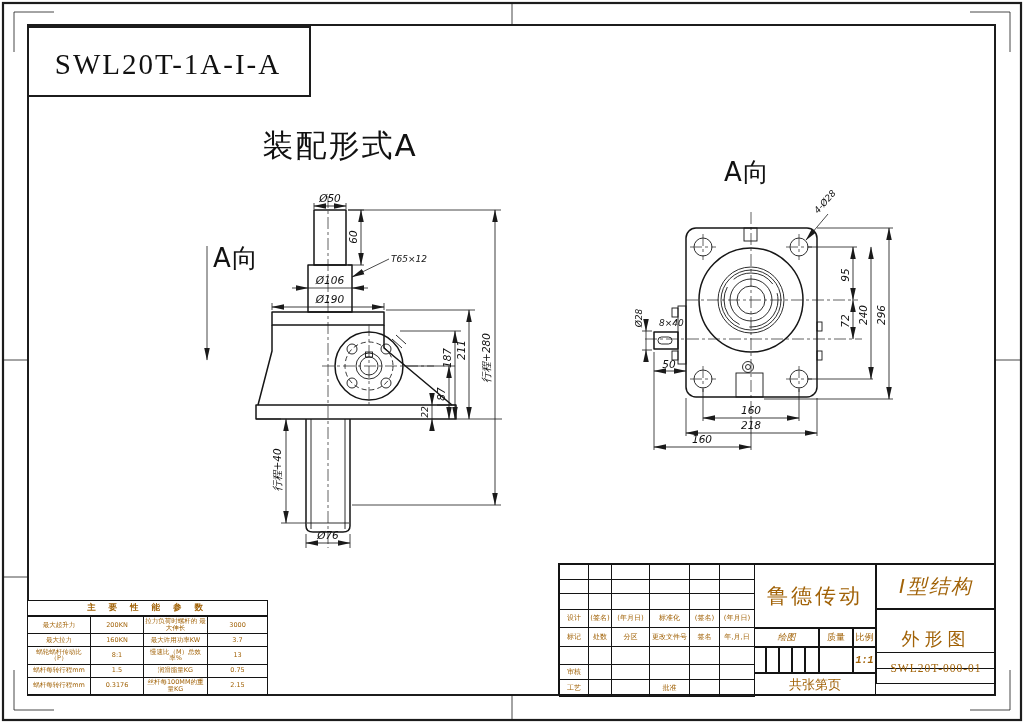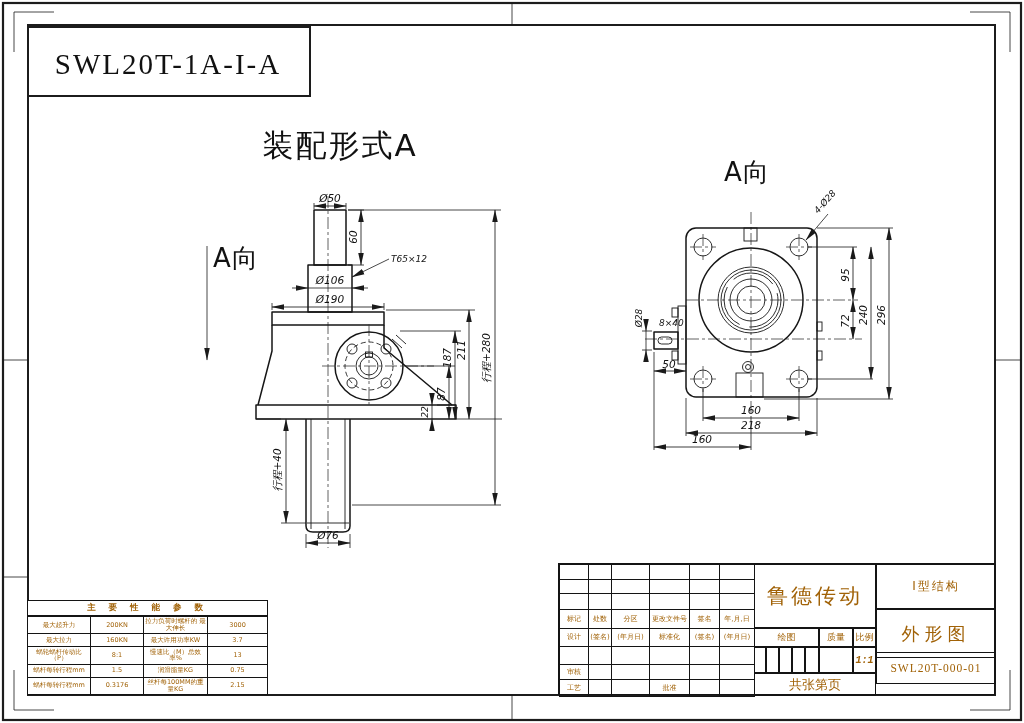--- a/index.html
+++ b/index.html
@@ -34,21 +34,21 @@
   .tblock{position:absolute;left:558px;top:563px;width:437px;height:132px;background:#fff;
           border:1.6px solid #141414;box-sizing:border-box;}
   .tblock .abs{position:absolute;box-sizing:border-box;border:1px solid #141414;
                display:flex;align-items:center;justify-content:center;overflow:hidden;}
   .sgrid{position:absolute;left:0;top:0;width:195px;height:132px;border-collapse:collapse;table-layout:fixed;}
   .sgrid td{border:1px solid #141414;font-size:7px;text-align:center;padding:0;overflow:hidden;line-height:1;}
   .company{font-size:21px;letter-spacing:3px;}
   .small-lbl{font-size:9px;}
   .scale-val{font-size:10px;font-weight:bold;font-style:italic;font-family:Liberation Mono, monospace;}
   .sheetrow{display:flex;align-items:center;justify-content:space-around;font-size:13px;}
-  .rt1{font-size:12px;letter-spacing:2px;}
+  .rt1{font-size:20px;letter-spacing:2px;font-style:italic;}
   .rt2{font-size:18px;letter-spacing:5px;}
   .rt3{font-size:11.5px;font-family:"Liberation Serif",serif;letter-spacing:1px;}
 </style>
 </head>
 <body>
 
 <div class="page">
 
 <svg width="1024" height="723" viewBox="0 0 1024 723">
   <defs>
@@ -296,37 +296,37 @@
             <td></td>
           </tr>
     <tr style="height:16px">
             <td></td>
             <td></td>
             <td></td>
             <td></td>
             <td></td>
             <td></td>
           </tr>
+    <tr style="height:18px">
+      <td>设计</td>
+      <td>(签名)</td>
+      <td>(年月日)</td>
+      <td>标准化</td>
+      <td>(签名)</td>
+      <td>(年月日)</td>
+    </tr>
     <tr style="height:19px">
       <td>标记</td>
       <td>处数</td>
       <td>分区</td>
       <td>更改文件号</td>
       <td>签名</td>
       <td>年,月,日</td>
     </tr>
     <tr style="height:18px">
-      <td>设计</td>
-      <td>(签名)</td>
-      <td>(年月日)</td>
-      <td>标准化</td>
-      <td>(签名)</td>
-      <td>(年月日)</td>
-    </tr>
-    <tr style="height:18px">
             <td></td>
             <td></td>
             <td></td>
             <td></td>
             <td></td>
             <td></td>
           </tr>
     <tr style="height:15px">
       <td>审核</td>
       <td></td>
@@ -340,37 +340,37 @@
       <td></td>
             <td></td>
       <td>批准</td>
       <td></td>
             <td></td>
     </tr>
   </tbody>
       </table>
 
   <div class="abs company" style="left:195px;top:0;width:122px;height:64px;">鲁德传动</div>
-  <div class="abs small-lbl" style="left:195px;top:64px;width:65px;height:19px;">绘图</div>
+  <div class="abs small-lbl" style="left:195px;top:64px;width:65px;height:19px;font-style:italic;">绘图</div>
   <div class="abs small-lbl" style="left:260px;top:64px;width:34px;height:19px;">质量</div>
   <div class="abs small-lbl" style="left:294px;top:64px;width:23px;height:19px;">比例</div>
 
   <div class="abs" style="left:195px;top:83px;width:12px;height:26px;"></div>
   <div class="abs" style="left:207px;top:83px;width:13px;height:26px;"></div>
   <div class="abs" style="left:220px;top:83px;width:13px;height:26px;"></div>
   <div class="abs" style="left:233px;top:83px;width:13px;height:26px;"></div>
   <div class="abs" style="left:246px;top:83px;width:14px;height:26px;"></div>
   <div class="abs" style="left:260px;top:83px;width:34px;height:26px;"></div>
   <div class="abs scale-val" style="left:294px;top:83px;width:23px;height:26px;">1:1</div>
 
   <div class="abs sheetrow" style="left:195px;top:109px;width:122px;height:23px;">
     <span>共</span>
     <span>张</span>
     <span>第</span>
     <span>页</span>
   </div>
 
   <div class="abs rt1" style="left:317px;top:0;width:120px;height:45px;">I型结构</div>
-  <div class="abs rt2" style="left:317px;top:45px;width:120px;height:49px;">外形图</div>
+  <div class="abs rt2" style="left:317px;top:45px;width:120px;height:60px;">外形图</div>
   <div class="abs rt3" style="left:317px;top:88px;width:120px;height:32px;">SWL20T-000-01</div>
 </div>
 
 </div>
 
 </body></html>

